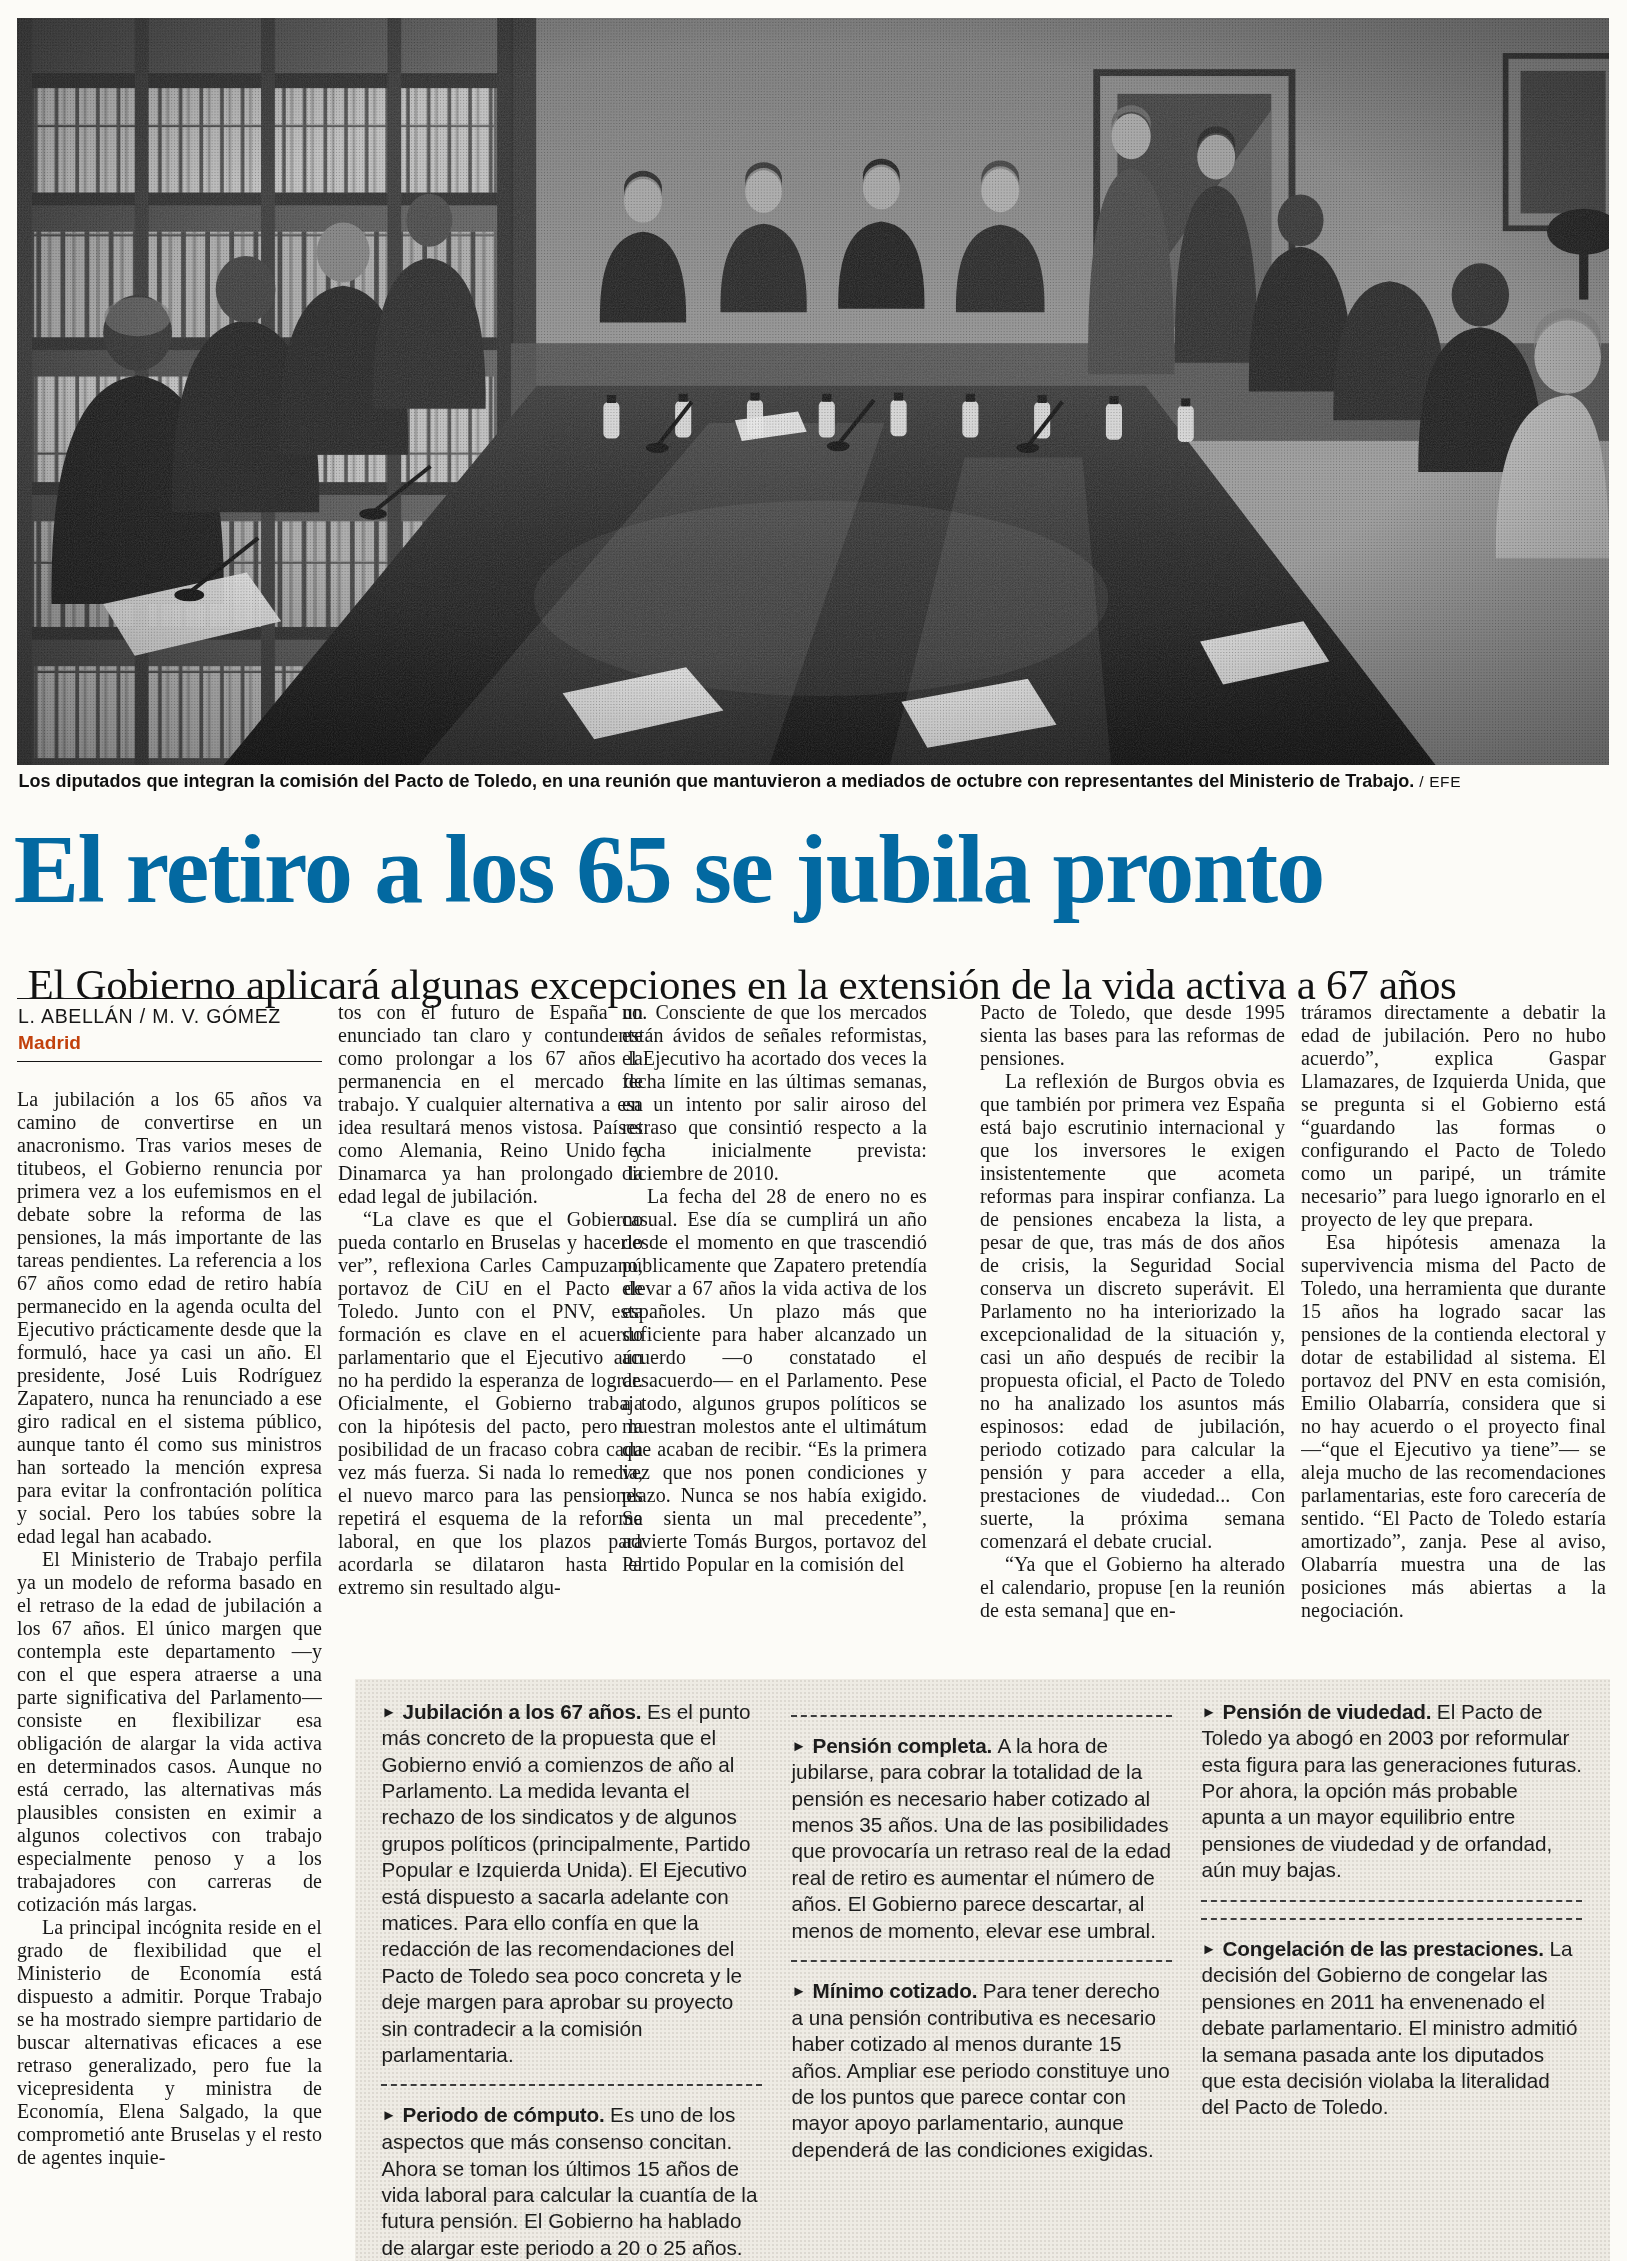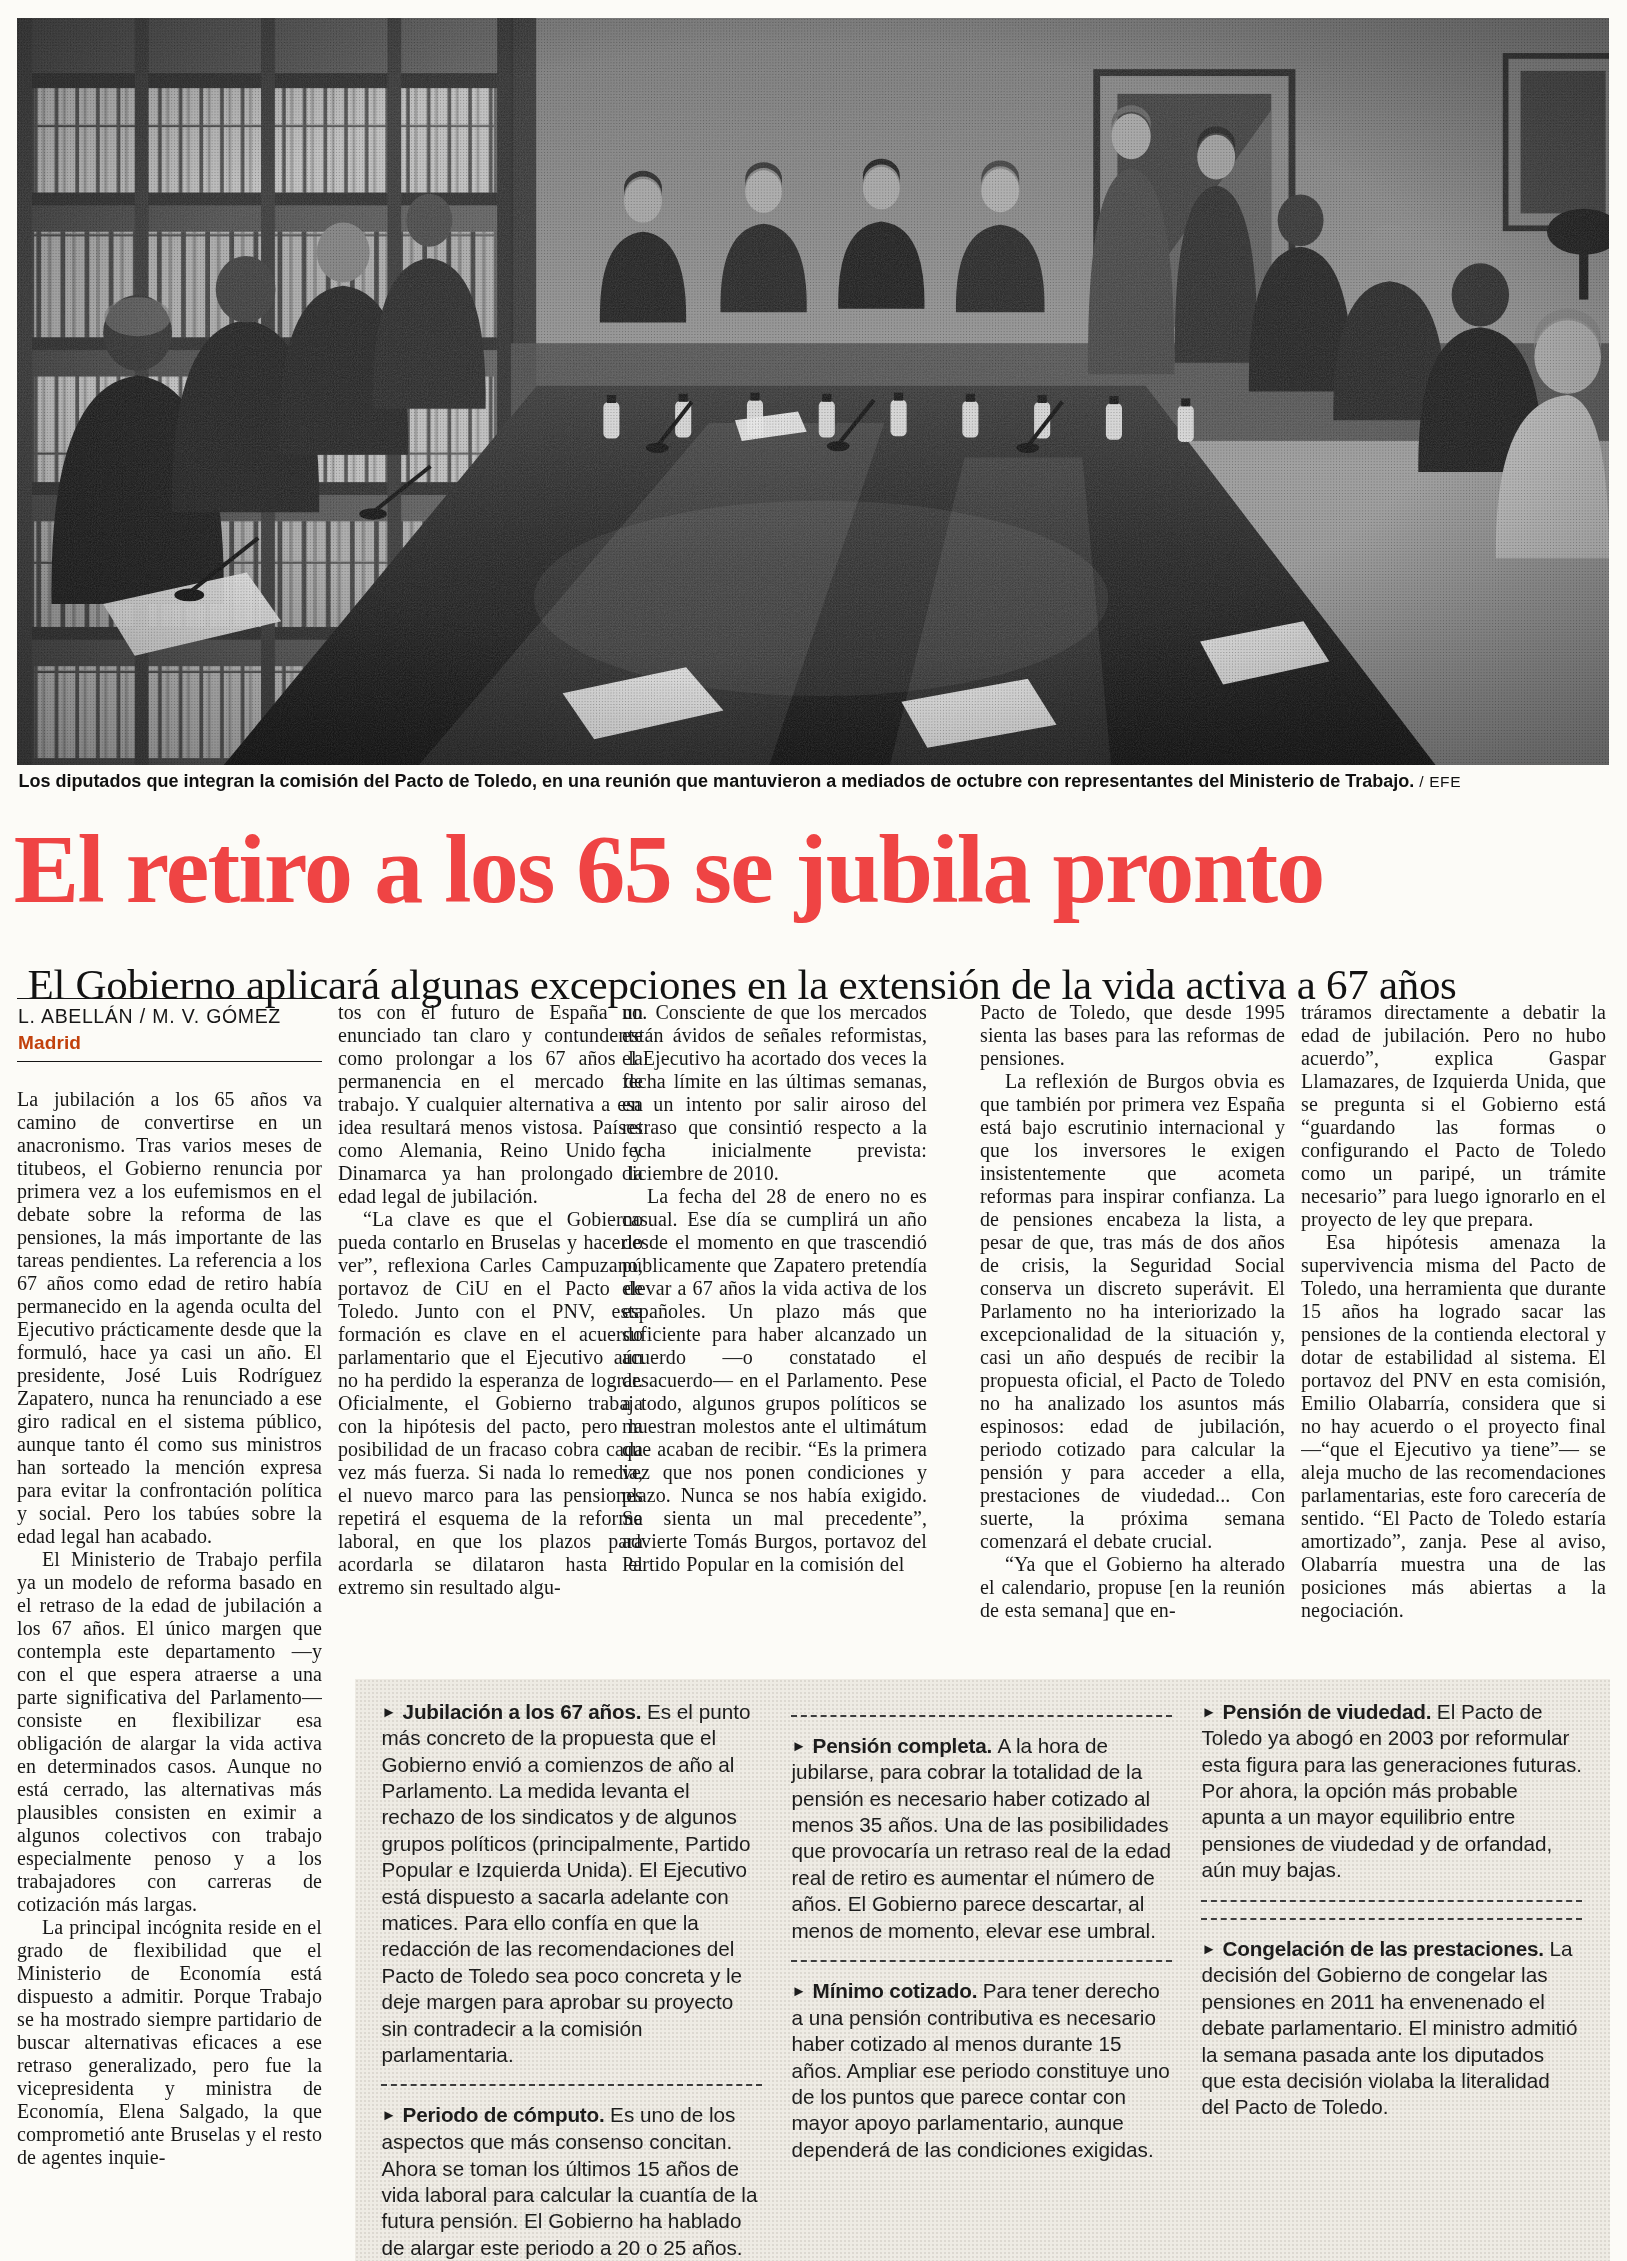--- a/index.html
+++ b/index.html
@@ -25,21 +25,21 @@
   .caption{
     position:absolute;left:18.4px;top:770px;width:1592px;
     font-family:"Liberation Sans", sans-serif;
     font-size:18px;line-height:23px;font-weight:700;color:#111;
   }
   .caption .credit{font-weight:400;font-size:15.5px;letter-spacing:0.6px;}
   
   .headline{
     position:absolute;left:13.8px;top:818px;width:1602px;
     font-size:98px;font-weight:700;letter-spacing:-1.7px;line-height:1.05;
-    color:#ef4444;white-space:nowrap;
+    color:#0369a1;white-space:nowrap;
   }
   .subheadline{
     position:absolute;left:15.5px;top:949px;width:1602px;
     font-size:43px;font-weight:400;letter-spacing:-0.3px;line-height:1.1;
     color:#121212;white-space:nowrap;
   }
   
   .byline{
     font-family:"Liberation Sans", sans-serif;
     border-top:1.7px solid #151515;border-bottom:1.7px solid #151515;

